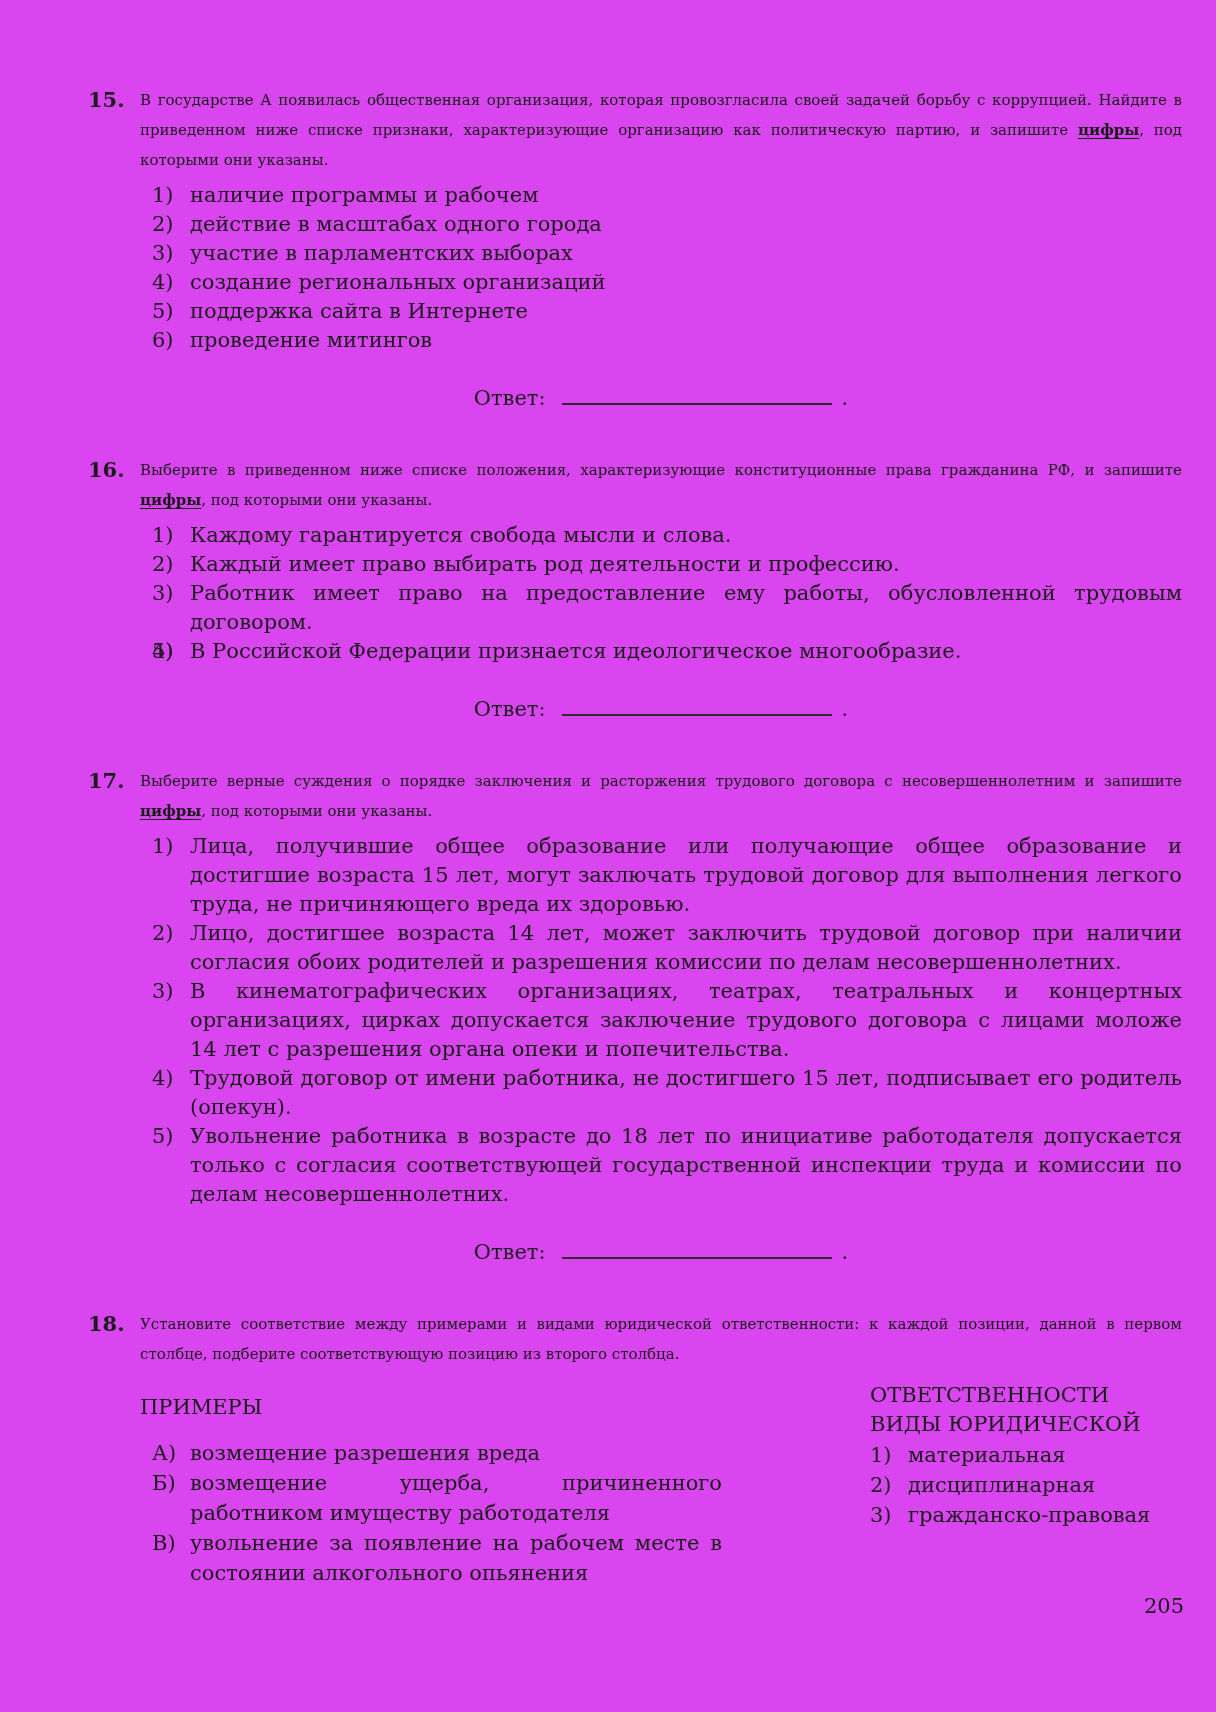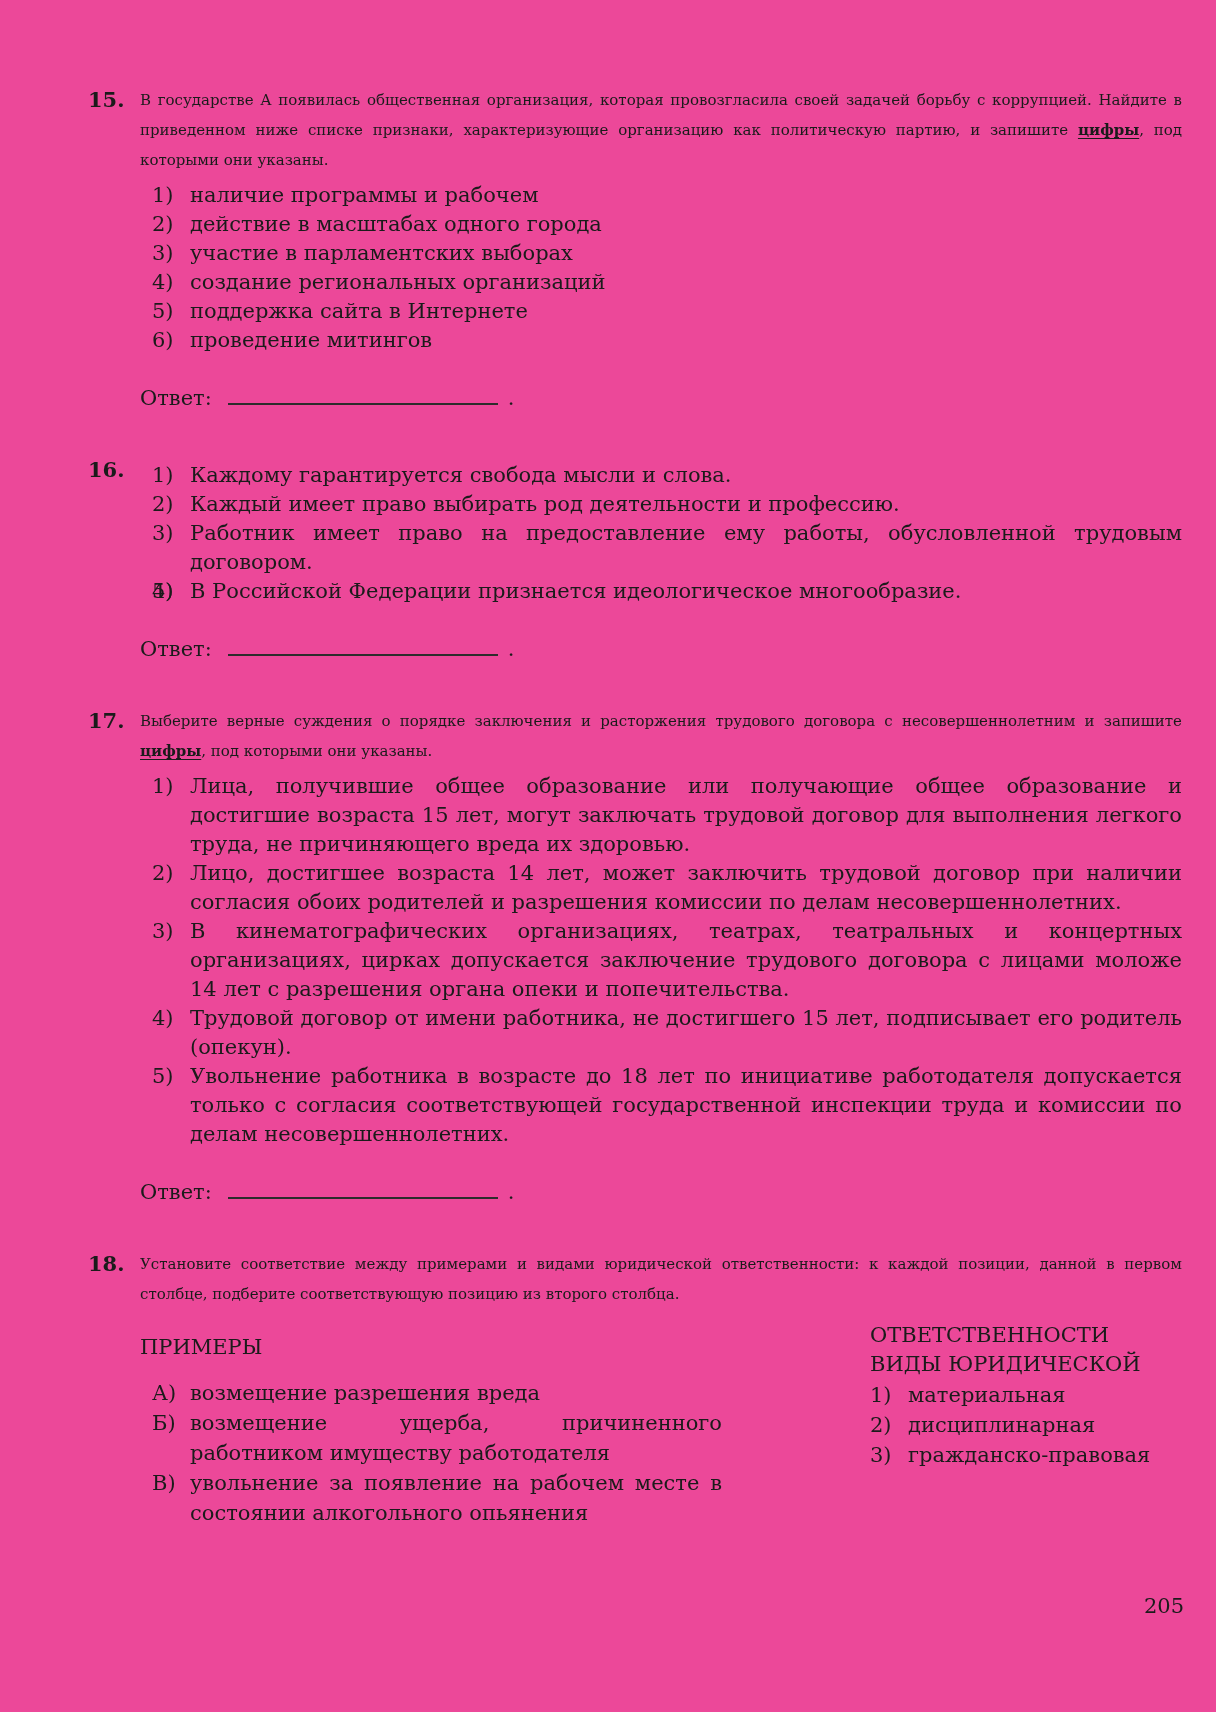--- a/index.html
+++ b/index.html
@@ -7,21 +7,21 @@
     width: 1216px;
     background: #ffffff;
     font-family: "DejaVu Serif", "Liberation Serif", serif;
     color: #1b1b1b;
   }
   .page {
     position: relative;
     width: 1216px;
     height: 1712px;
     box-sizing: border-box;
-    background: #ec4899;
+    background: #d946ef;
     padding: 85px 34px 0 88px;
     overflow: hidden;
   }
   .q {
     display: flex;
     align-items: flex-start;
     margin-bottom: 42px;
   }
   .qnum {
     flex: 0 0 52px;
@@ -53,20 +53,21 @@
   .item .ilabel {
     position: absolute;
     left: 12px;
     top: 0;
   }
   .answer {
     margin-top: 28px;
     font-size: 21px;
     line-height: 30px;
     white-space: nowrap;
+    text-align: center;
   }
   .blank {
     display: inline-block;
     width: 270px;
     border-bottom: 2px solid #2c2c2c;
     margin-left: 16px;
     margin-right: 10px;
   }
   
   .cols {
@@ -116,20 +117,21 @@
         <div class="item"><span class="ilabel">5)</span><span>поддержка сайта в Интернете</span></div>
         <div class="item"><span class="ilabel">6)</span><span>проведение митингов</span></div>
       </div>
       <div class="answer"><span>Ответ:</span><span class="blank"></span><span>.</span></div>
     </div>
   </div>
 
   <div class="q">
     <div class="qnum">16.</div>
     <div class="qbody">
+      <p class="intro"><span>Выберите в приведенном ниже списке положения, характеризующие конституционные права гражданина РФ, и запишите </span><span class="em">цифры</span><span>, под которыми они указаны.</span></p>
       <div class="list">
         <div class="item"><span class="ilabel">1)</span><span>Каждому гарантируется свобода мысли и слова.</span></div>
         <div class="item"><span class="ilabel">2)</span><span>Каждый имеет право выбирать род деятельности и профессию.</span></div>
         <div class="item"><span class="ilabel">3)</span><span>Работник имеет право на предоставление ему работы, обусловленной трудовым договором.</span></div>
         <div class="item"><span class="ilabel">4)</span></div>
         <div class="item"><span class="ilabel">5)</span><span>В Российской Федерации признается идеологическое многообразие.</span></div>
       </div>
       <div class="answer"><span>Ответ:</span><span class="blank"></span><span>.</span></div>
     </div>
   </div>

